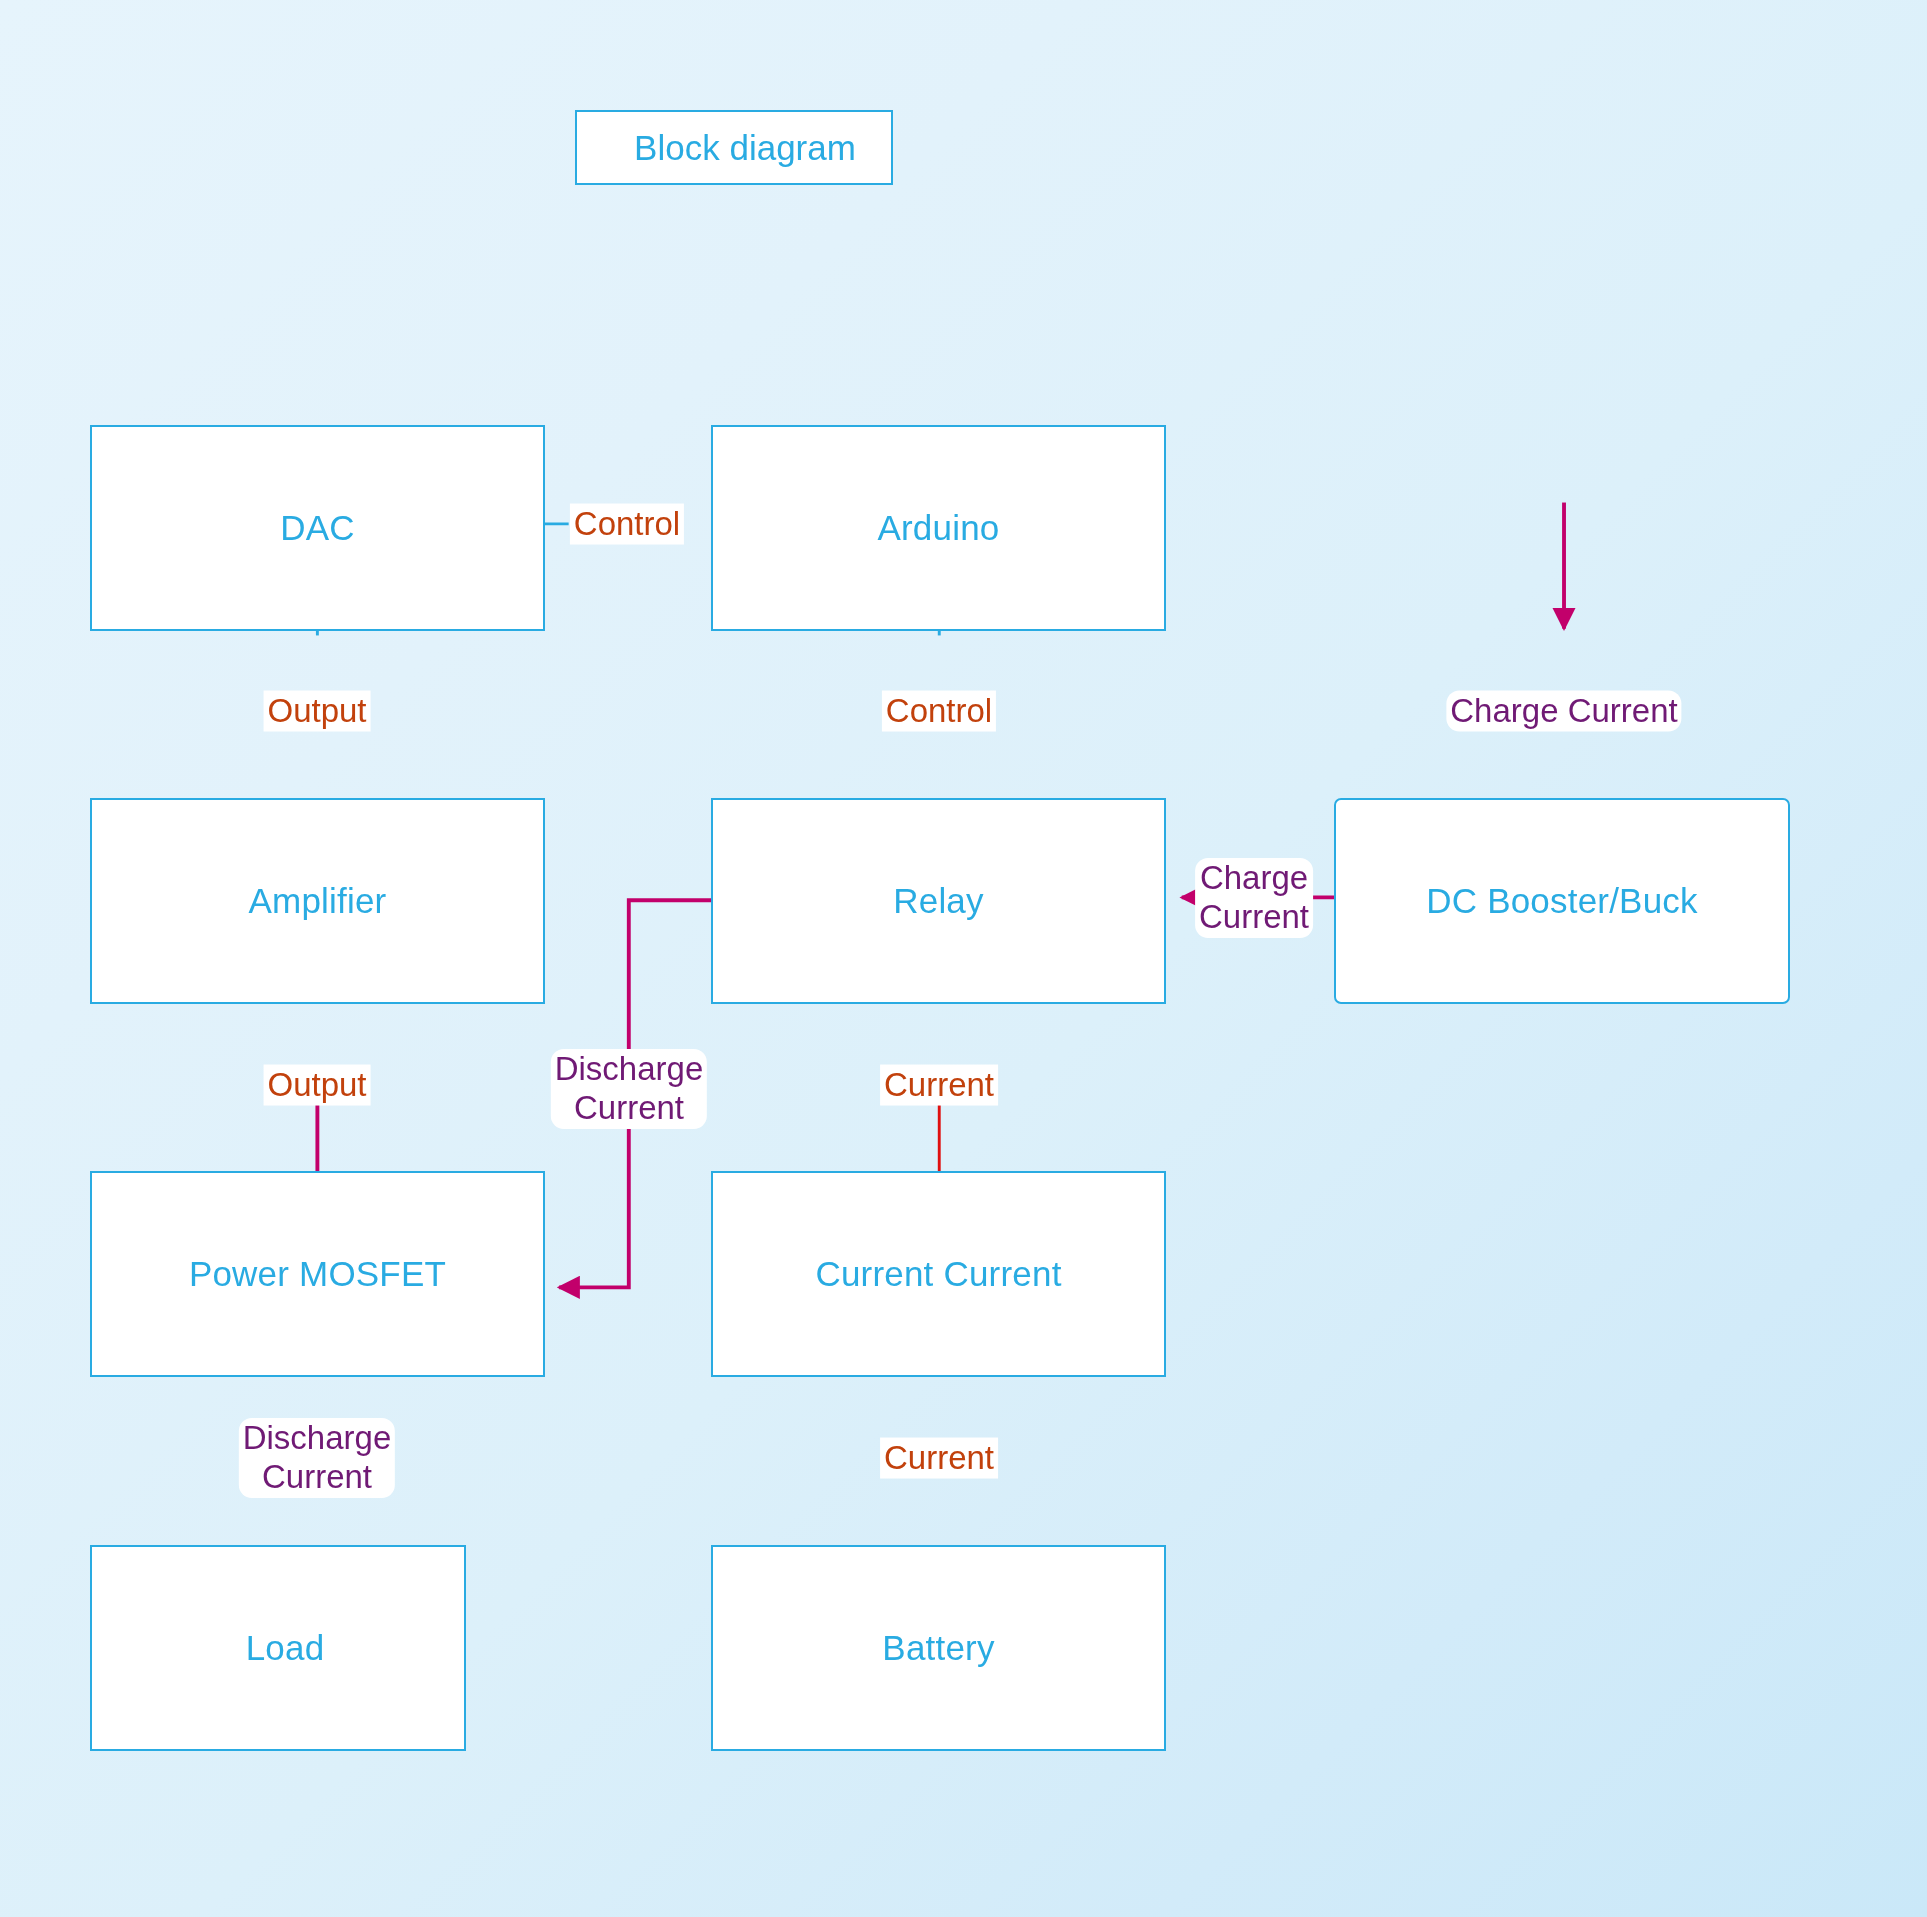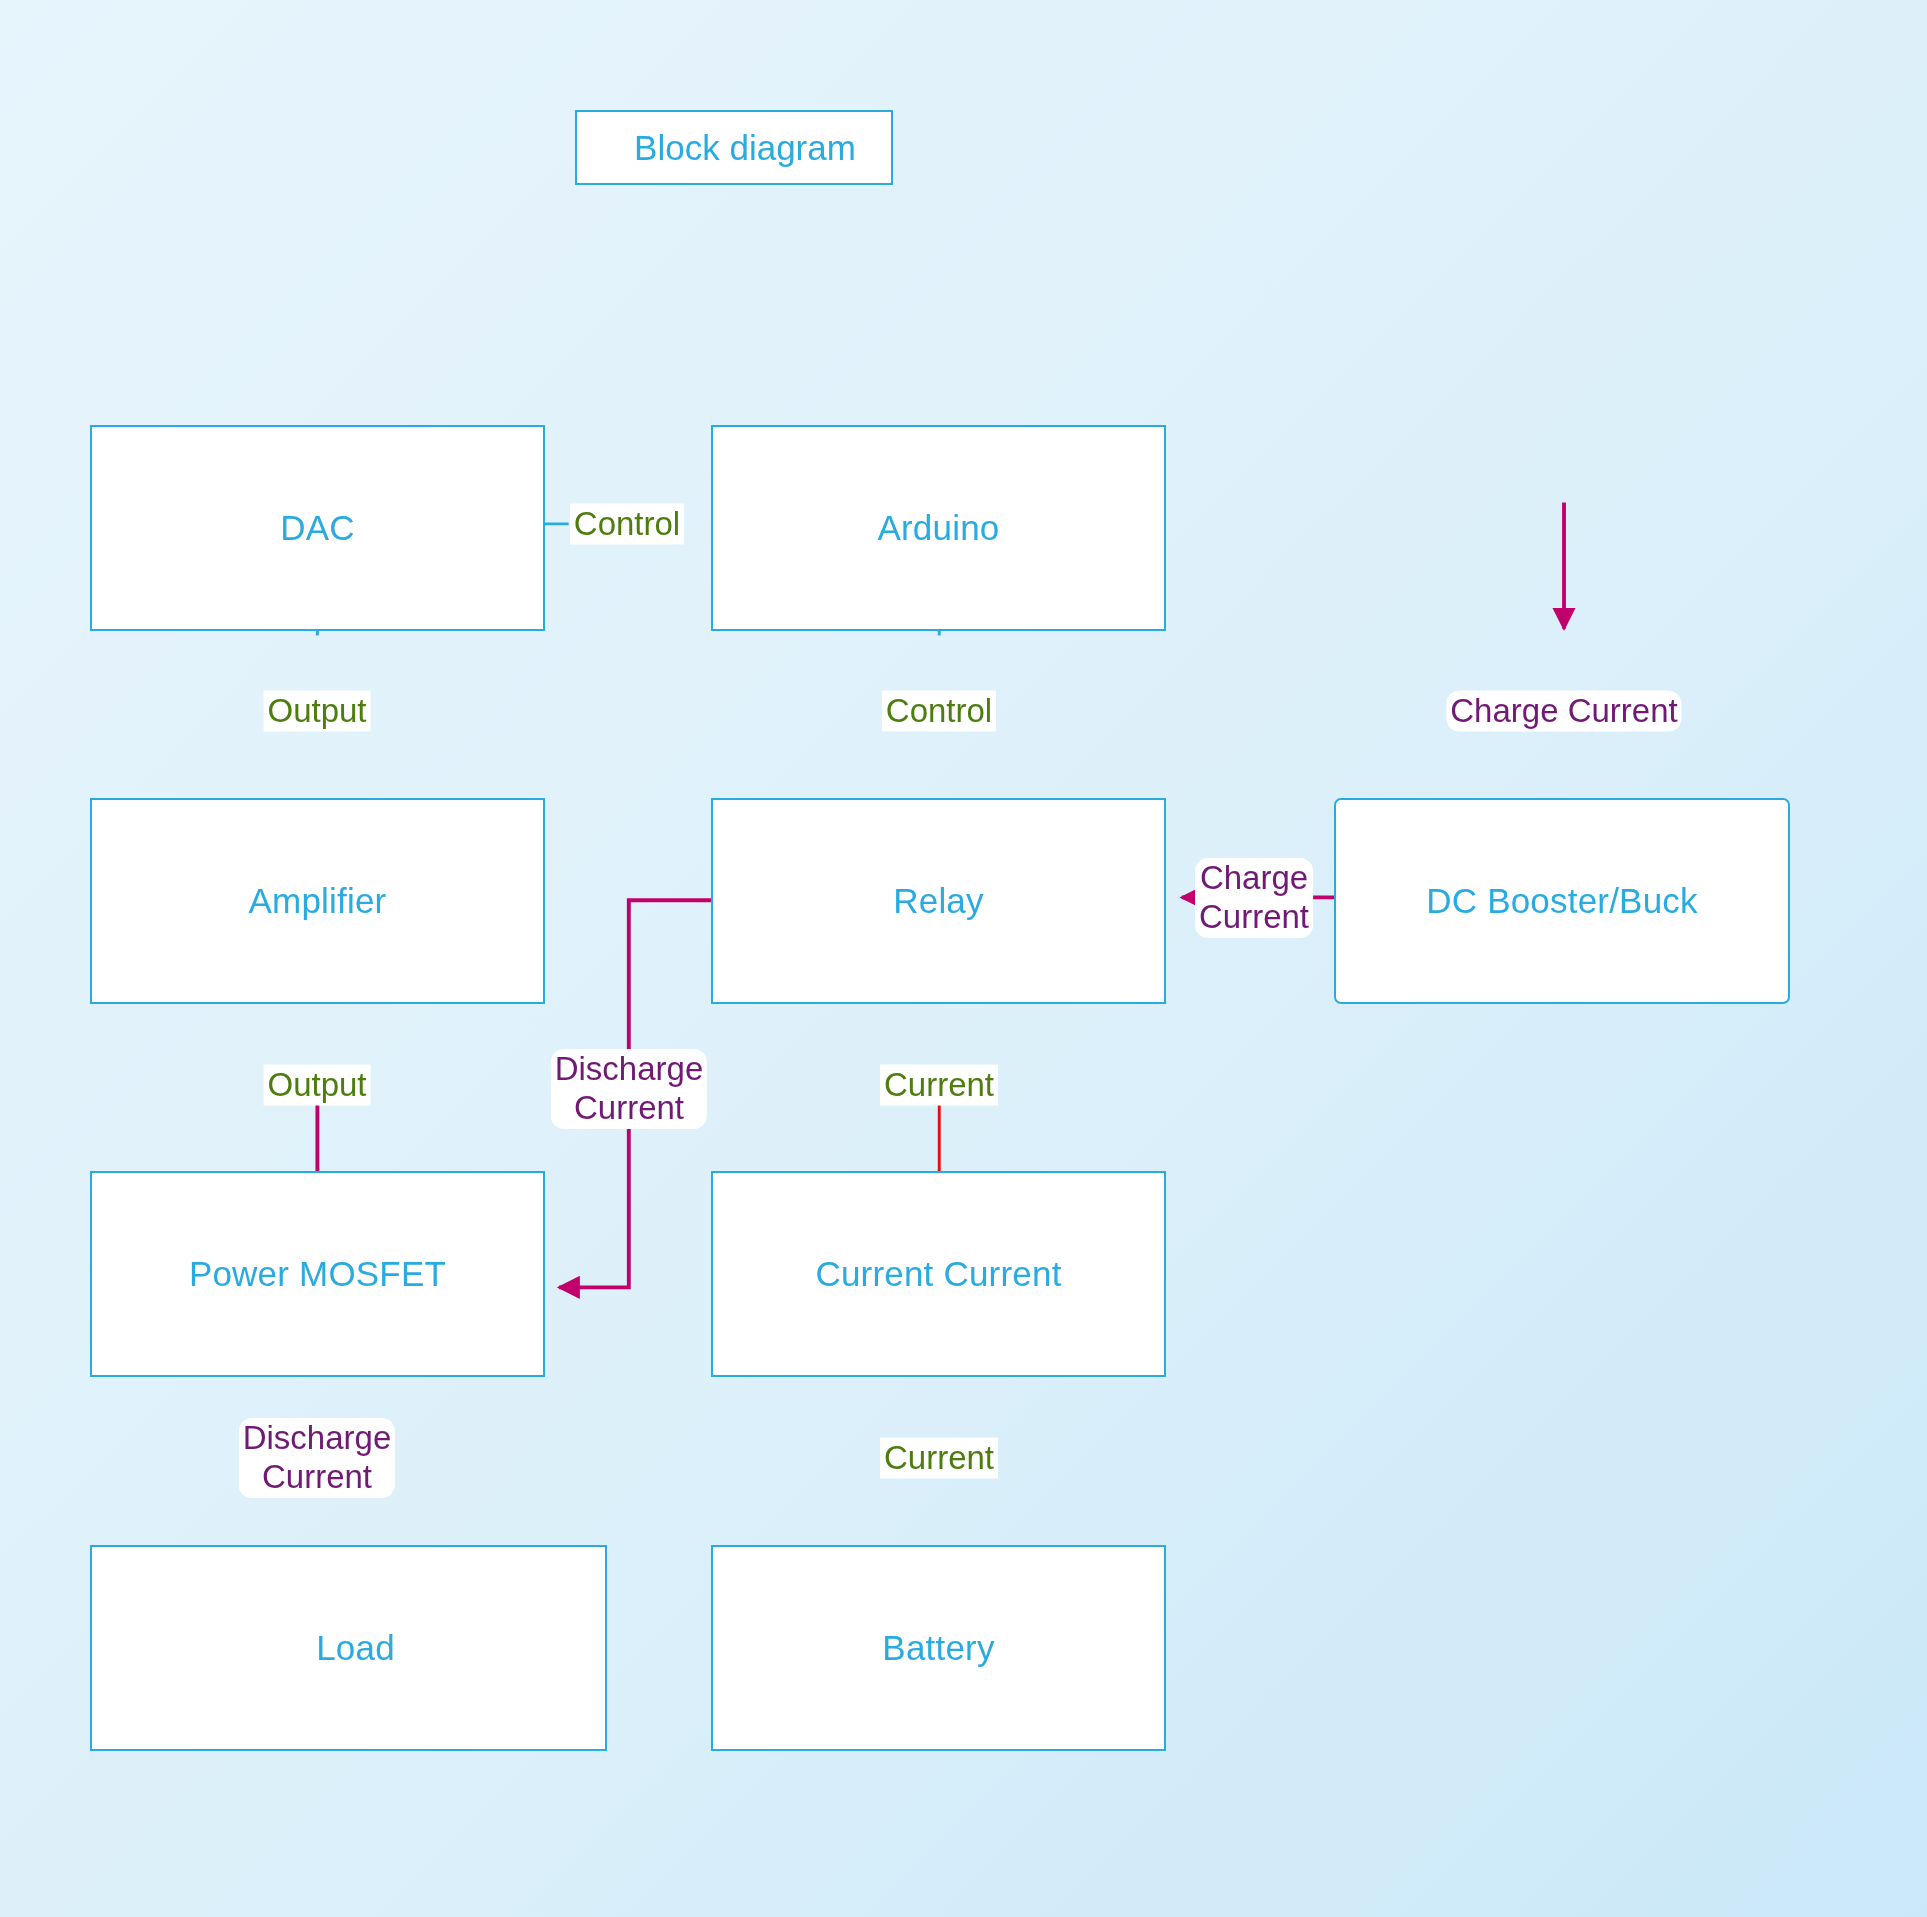--- a/index.html
+++ b/index.html
@@ -46,21 +46,21 @@
     background:#ffffff;
     z-index:5;
     padding:1px 3.9px;
     box-sizing:border-box;
     text-align:center;
     line-height:1.18;
     font-size:33px;
     white-space:pre-line;
     transform:translate(-50%,-50%);
   }
-  .edge-label.blue{color:#4d7c0f;}
+  .edge-label.blue{color:#c2410c;}
   .edge-label.magenta{color:#701a75;border-radius:13px;}
 </style>
 </head>
 <body>
 
 <div id="stage">
 
   <svg id="wires" viewBox="0 0 1986 1976" xmlns="http://www.w3.org/2000/svg">
     <defs>
       <marker id="arrow-magenta" viewBox="0 0 10 10" refX="9" refY="5" markerWidth="6" markerHeight="6" orient="auto-start-reverse">
@@ -115,21 +115,21 @@
   </div>
 
   <div class="node" style="left:90px;top:1171px;width:455px;height:206px;align-items:center;">
     <span class="node-label">Power MOSFET</span>
   </div>
 
   <div class="node" style="left:711px;top:1171px;width:455px;height:206px;">
     <span class="node-label">Current Current</span>
   </div>
 
-  <div class="node" style="left:90px;top:1545px;width:517px;height:206px;padding-left:14px;">
+  <div class="node" style="left:90px;top:1545px;width:376px;height:206px;padding-left:14px;">
     <span class="node-label">Load</span>
   </div>
 
   <div class="node" style="left:711px;top:1545px;width:455px;height:206px;">
     <span class="node-label">Battery</span>
   </div>
 
   <div class="edge-label blue" style="left:627px;top:524px;">Control</div>
 
   <div class="edge-label blue" style="left:317px;top:711px;">Output</div>

